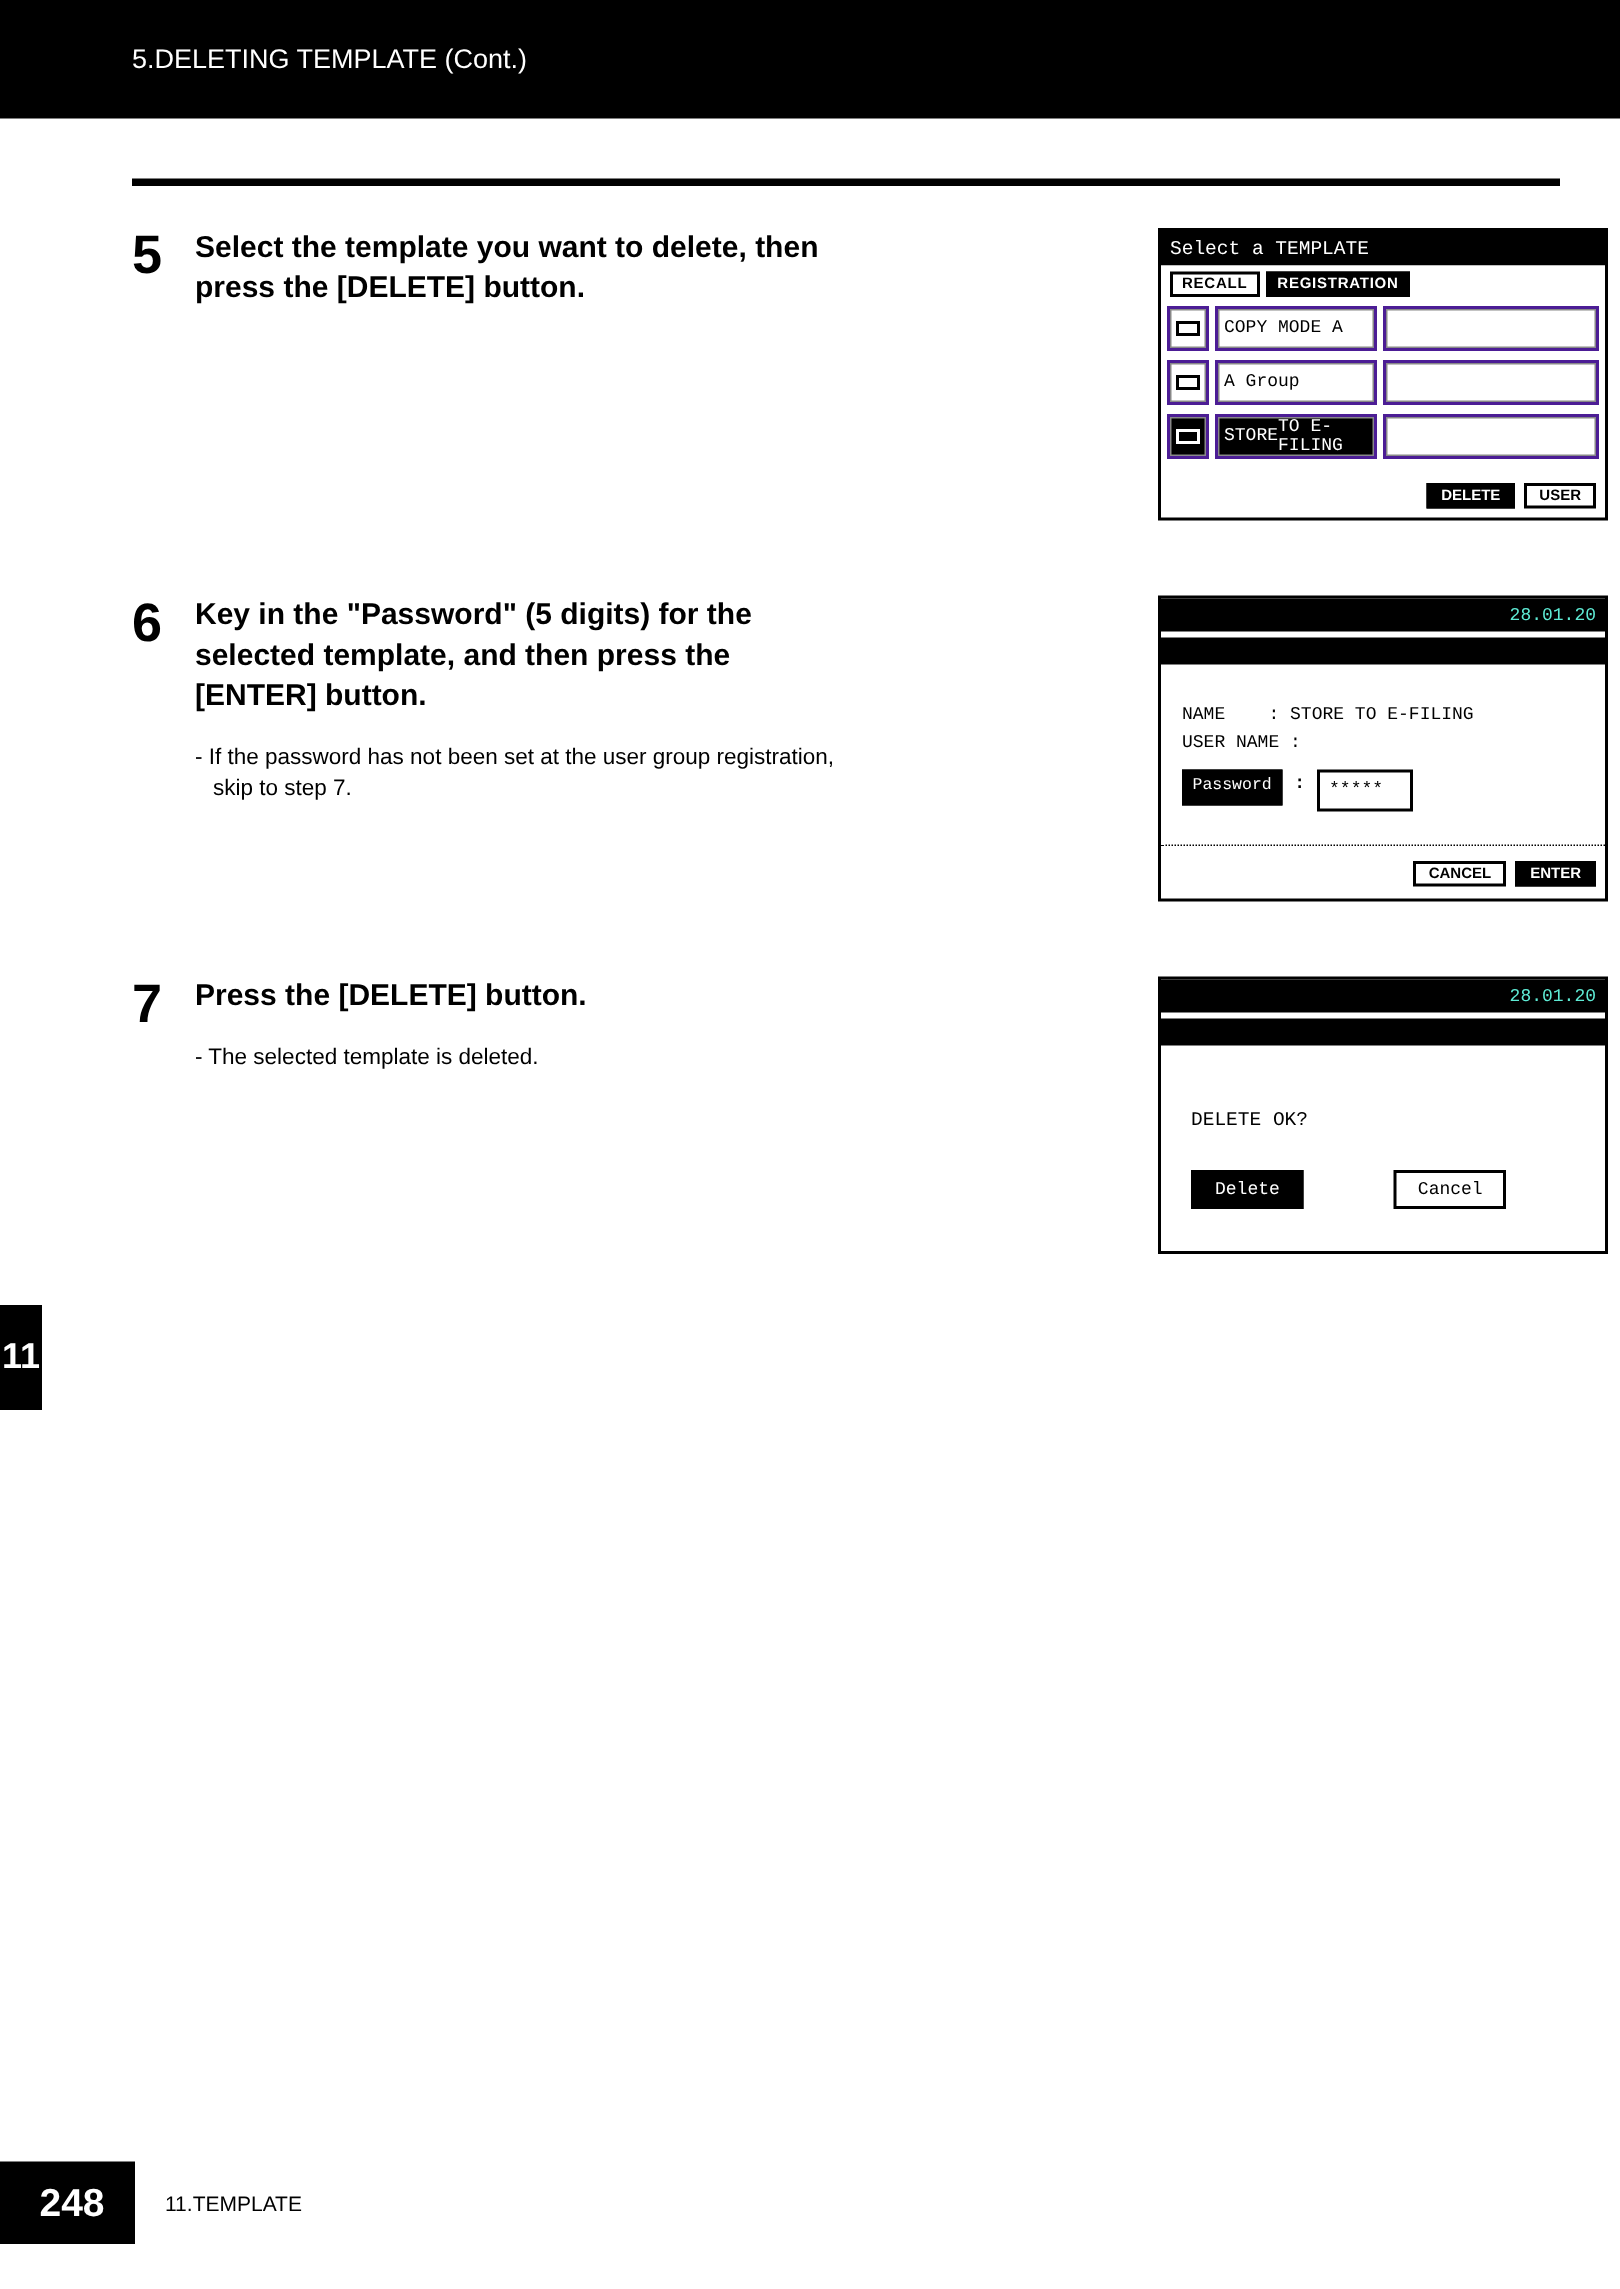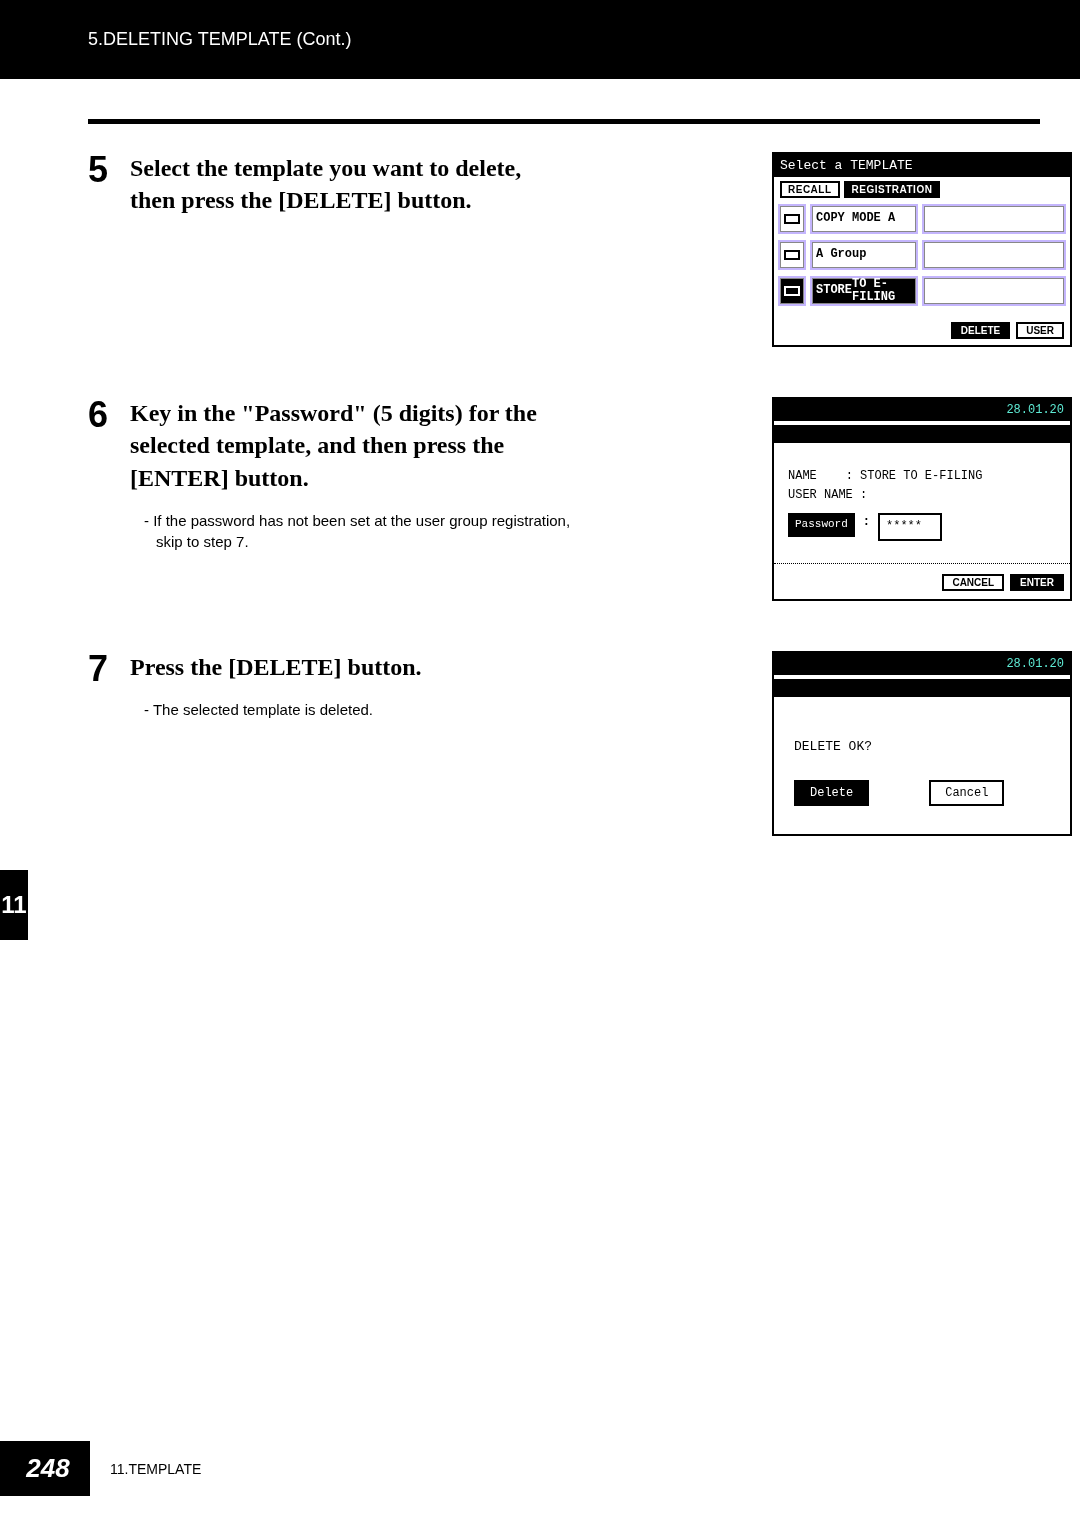--- a/index.html
+++ b/index.html
@@ -36,30 +36,28 @@
     font-size: 36px;
     font-weight: 900;
     line-height: 1;
     min-width: 30px;
   }
   .step-body {
     flex: 1;
     padding-right: 10px;
   }
   .step-title {
-    font-size: 24px;
+    font-size: 20px;
     font-weight: 700;
     line-height: 1.35;
     margin-bottom: 16px;
     max-width: 440px;
-    font-family: Liberation Serif, serif;
   }
   .step-note {
     font-size: 15px;
-    margin-left: 14px;
     line-height: 1.4;
     max-width: 440px;
     text-indent: -12px;
     padding-left: 12px;
   }
   .step-right {
     width: 268px;
   }
 
   
@@ -97,26 +95,25 @@
   }
   .list-area {
     padding: 2px 4px 6px 4px;
   }
   .list-row {
     display: flex;
     gap: 4px;
     margin-bottom: 6px;
   }
   .list-cell {
-    border: 2px solid #c4b5fd;
+    border: 2px solid #4c1d95;
     height: 30px;
     display: flex;
     align-items: center;
     box-shadow: 1px 1px 0 #888 inset, -1px -1px 0 #888 inset;
-    font-weight: bold;
   }
   .icon-cell {
     width: 28px;
     justify-content: center;
     flex-direction: column;
   }
   .label-cell-l { width: 108px; padding-left:4px; font-size:12px; line-height:1.1;}
   .label-cell-l.inv { background:#000; color:#fff; }
   .label-cell-r { flex:1; }
   .device-icon {
@@ -180,21 +177,20 @@
     gap:20px;
   }
   .page-no {
     background:#000;
     color:#fff;
     font-size:26px;
     font-weight:700;
     padding:12px 18px 12px 24px;
     min-width:90px;
     text-align:center;
-    font-style:italic;
   }
   .footer-label {
     font-size:14px;
   }
 </style>
 </head>
 <body>
 
 <div class="header-band">
   <span>5.DELETING TEMPLATE (Cont.)</span>

